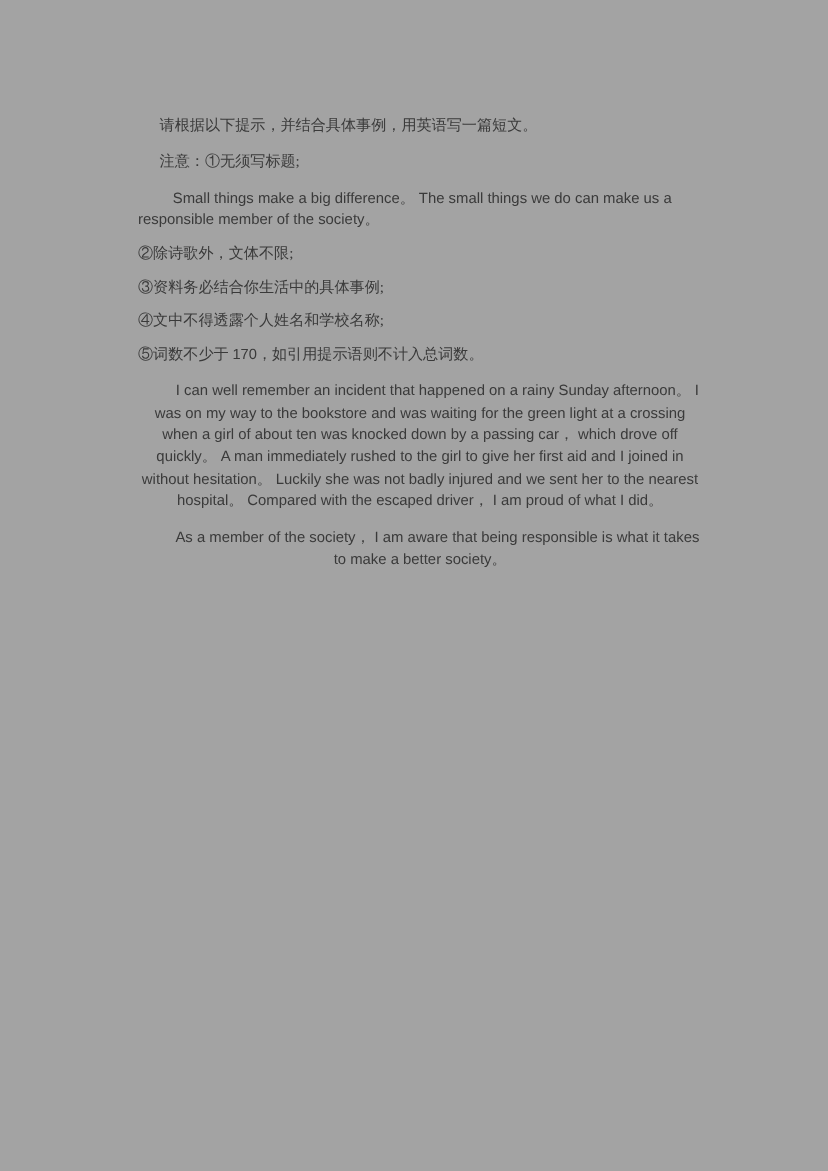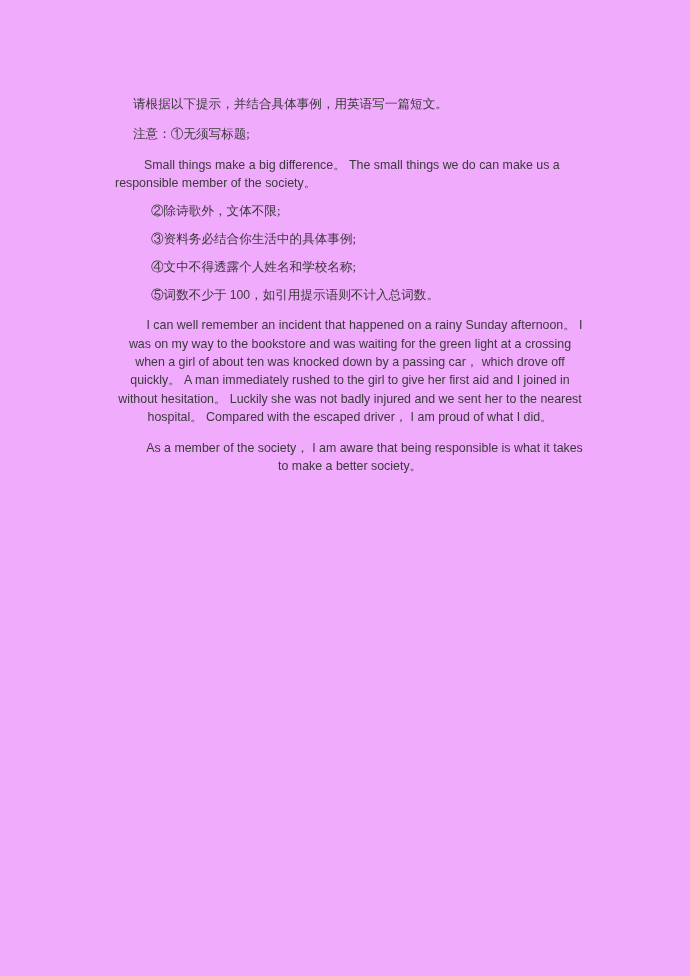--- a/index.html
+++ b/index.html
@@ -4,21 +4,21 @@
 <style>
   html, body {
     margin: 0;
     padding: 0;
     background: #ffffff;
   }
   .page {
     position: relative;
     width: 690px;
     height: 976px;
-    background: #f0abfc;
+    background: #a3a3a3;
     overflow: hidden;
     font-family: "Liberation Sans", sans-serif;
     color: #3a3a3a;
     -webkit-font-smoothing: antialiased;
   }
   .content {
     position: absolute;
     left: 115px;
     top: 95px;
     width: 470px;
@@ -46,21 +46,21 @@
   }
 
   
   .indent-cn   { text-indent: 18px; }   
   .indent-en   { text-indent: 29px; }   
   .indent-none { text-indent: 0; }      
 
   
   .gap-intro   { margin-top: 0; }
   .gap-block   { margin-top: 12px; }
-  .gap-list    { margin-top: 9.5px; margin-left: 36px; }
+  .gap-list    { margin-top: 9.5px; }
   .gap-para    { margin-top: 12px; text-align: center; }
 
   
   .num {
     font-family: "Liberation Sans", sans-serif;
     font-size: 12.2px;
   }
 </style>
 </head>
 <body>
@@ -73,21 +73,21 @@
     <p class="para cn indent-cn gap-block"><span>注意：</span><span>①无须写标题;</span></p>
 
     <p class="para en indent-en gap-block">Small things make a big difference。  The small things we do can make us a responsible member of the society。</p>
 
     <p class="para cn indent-none gap-list">②除诗歌外，文体不限;</p>
 
     <p class="para cn indent-none gap-list">③资料务必结合你生活中的具体事例;</p>
 
     <p class="para cn indent-none gap-list">④文中不得透露个人姓名和学校名称;</p>
 
-    <p class="para cn indent-none gap-list"><span>⑤词数不少于 </span><span class="num">100</span><span>，如引用提示语则不计入总词数。</span></p>
+    <p class="para cn indent-none gap-list"><span>⑤词数不少于 </span><span class="num">170</span><span>，如引用提示语则不计入总词数。</span></p>
 
 
 
     <p class="para en indent-en gap-para">I can well remember an incident that happened on a rainy Sunday afternoon。  I was on my way to the bookstore and was waiting for the green light at a crossing when a girl of about ten was knocked down by a passing car，  which drove off quickly。  A man immediately rushed to the girl to give her first aid and I joined in without hesitation。  Luckily she was not badly injured and we sent her to the nearest hospital。  Compared with the escaped driver，  I am proud of what I did。</p>
 
     <p class="para en indent-en gap-para">As a member of the society，  I am aware that being responsible is what it takes to make a better society。</p>
 
   </div>
 </div>
 

